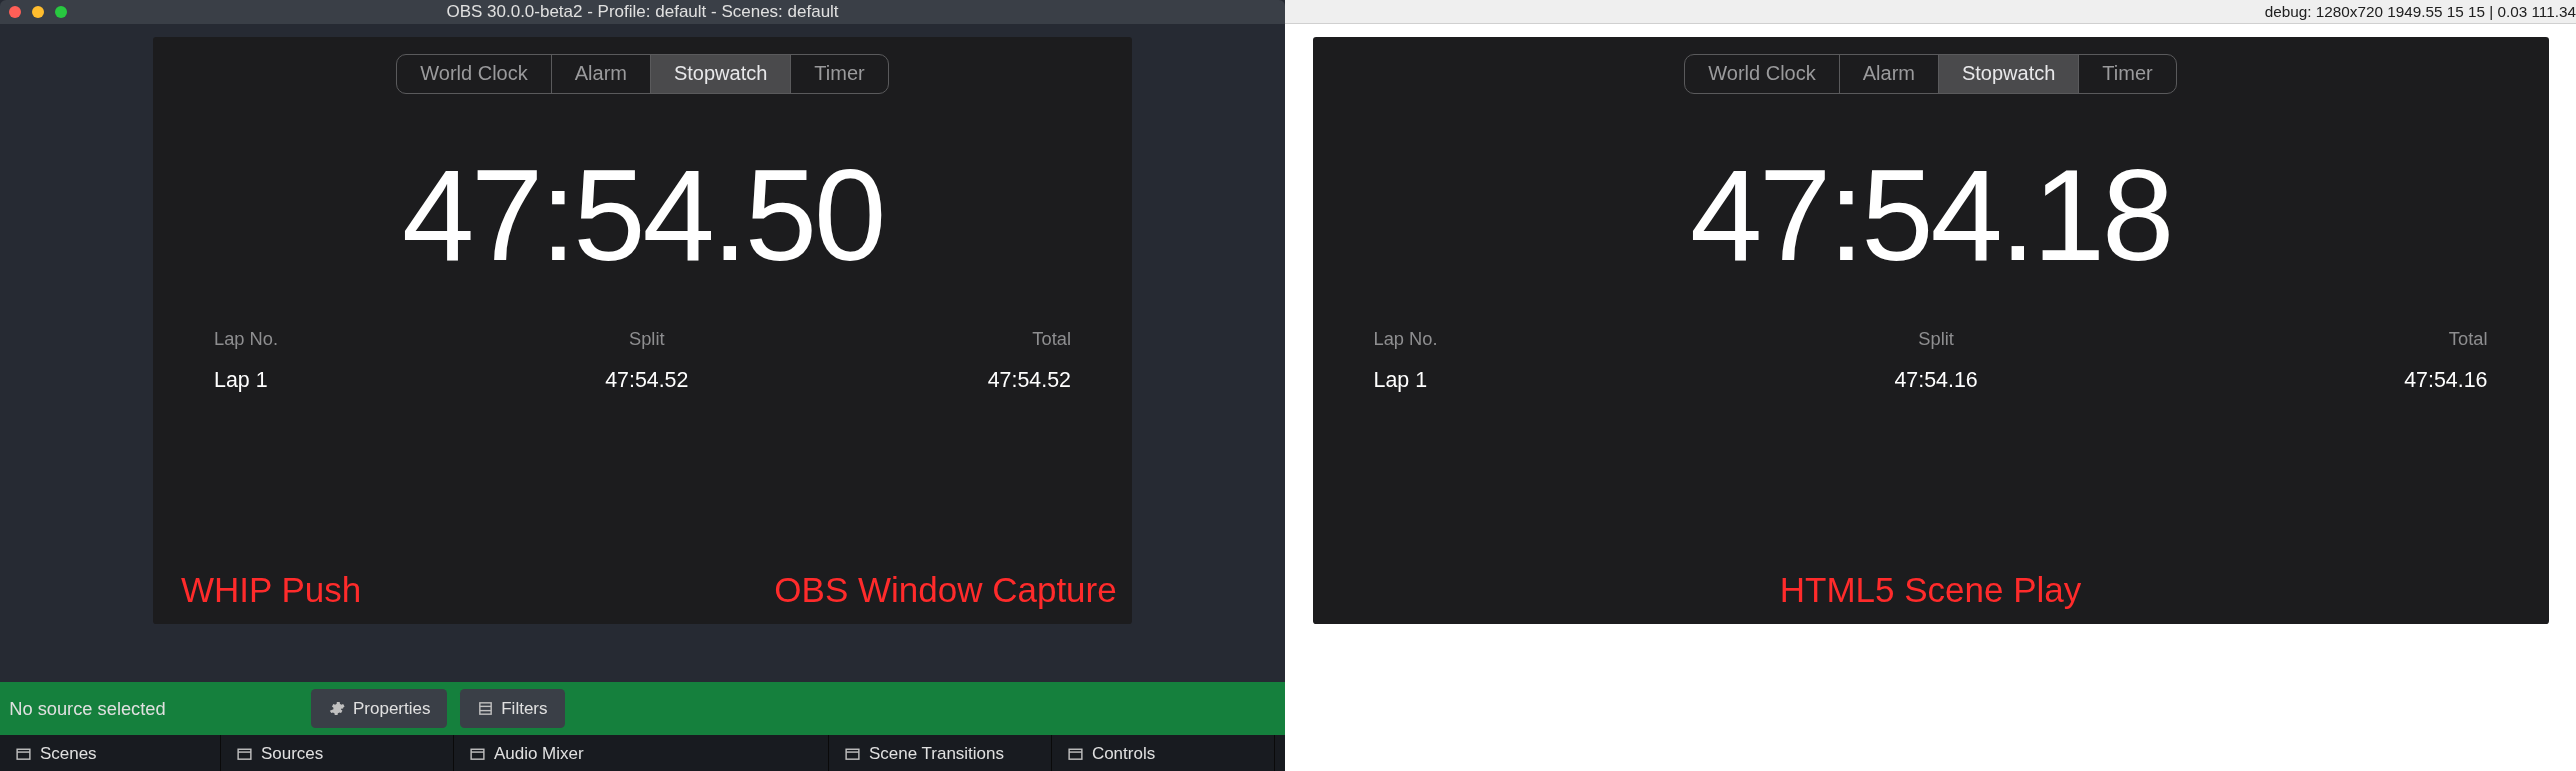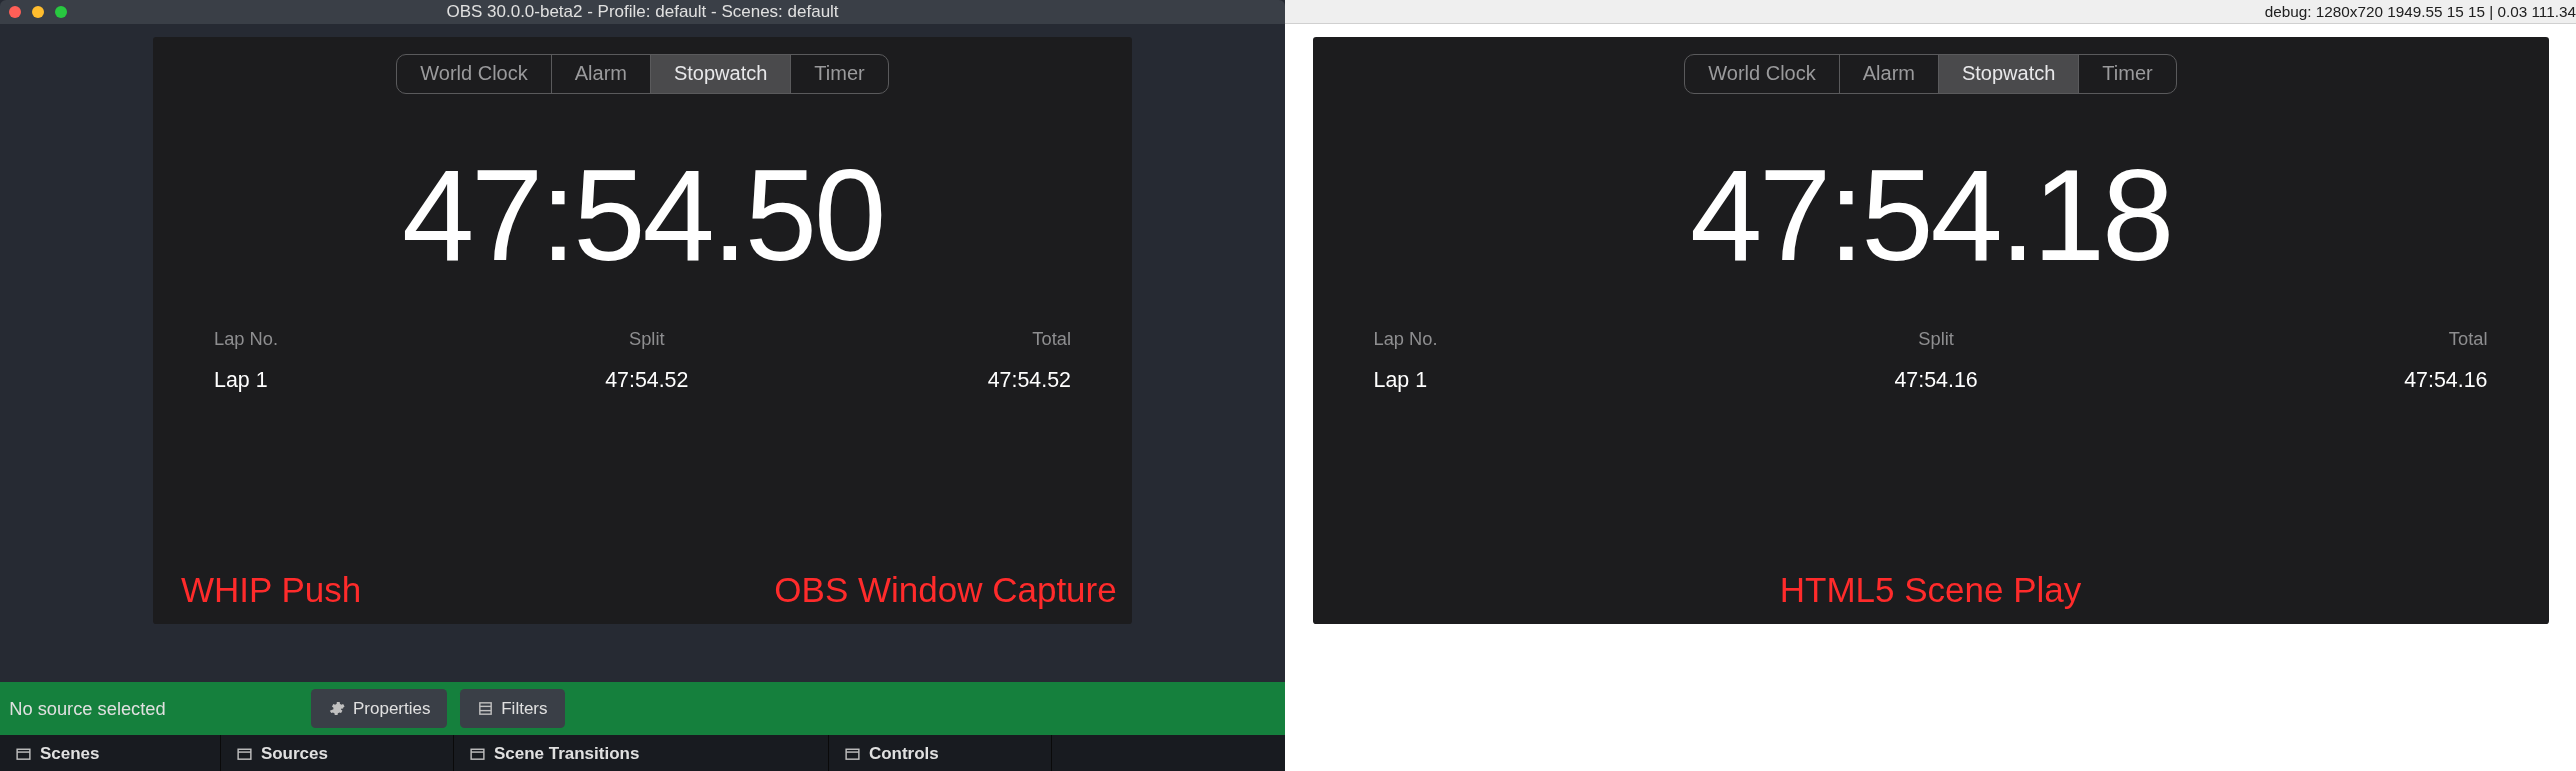--- a/index.html
+++ b/index.html
@@ -26,21 +26,21 @@
 .col-no { flex: 0 0 34%; }
 .col-split { flex: 0 0 33%; text-align: center; }
 .col-total { flex: 0 0 33%; text-align: right; }
 .annotation { position: absolute; font-size: 35px; font-weight: 500; }
 .ann-red { color: #ff2b2b; }
 .source-bar { background: #15803d; height: 53px; display: flex; align-items: center; padding: 0 9.2px; gap: 12.2px; margin-top: auto; }
 .no-source { color: #e0e0e0; font-size: 18.3px; flex: 0 0 auto; width: 290px; }
 .btn { background: #3a3f47; color: #e0e0e0; border: none; border-radius: 4.6px; padding: 9.2px 17px; font-size: 17px; display: inline-flex; align-items: center; gap: 7.6px; cursor: pointer; }
 .gear-icon, .filter-icon, .dock-icon { width: 17px; height: 17px; }
 .bottom-docks { height: 37px; background: #181b20; display: flex; }
-.dock { display: flex; align-items: center; gap: 7.6px; padding: 0 15.3px; color: #e0e0e0; font-size: 17px; font-weight: 700; border-right: 0.8px solid #0a0a0a; flex: 0 0 auto; }
+.dock { display: flex; align-items: center; gap: 7.6px; padding: 0 15.3px; color: #e0e0e0; font-size: 17px; font-weight: 400; border-right: 0.8px solid #0a0a0a; flex: 0 0 auto; }
 .dock:nth-child(1){width:221px;} .dock:nth-child(2){width:233px;} .dock:nth-child(3){width:375px;} .dock:nth-child(4){width:223px;} .dock:nth-child(5){width:223px;}
 .right-titlebar { height: 24.4px; background: #efefef; border-bottom: 0.8px solid #d0d0d0; display: flex; align-items: center; justify-content: flex-end; font-size: 15.3px; color: #202020; }
 .right-content { background: #fff; padding: 12.2px 27.5px; }
 .right-stopwatch { background: #1c1c1e; height: 587px; border-radius: 3.1px; display: flex; flex-direction: column; position: relative; }
 </style>
 </head>
 <body>
 
 <div class="left-pane">
   <div class="titlebar">
@@ -109,20 +109,27 @@
           <rect x="3" y="6" width="18" height="14"></rect>
           <line x1="3" y1="10" x2="21" y2="10"></line>
         </svg>
       <span>Sources</span>
     </div>
     <div class="dock">
       <svg class="dock-icon" viewBox="0 0 24 24" fill="none" stroke="#c0c0c0" stroke-width="2">
           <rect x="3" y="6" width="18" height="14"></rect>
           <line x1="3" y1="10" x2="21" y2="10"></line>
         </svg>
+      <span>Audio Mixer</span>
+    </div>
+    <div class="dock">
+      <svg class="dock-icon" viewBox="0 0 24 24" fill="none" stroke="#c0c0c0" stroke-width="2">
+          <rect x="3" y="6" width="18" height="14"></rect>
+          <line x1="3" y1="10" x2="21" y2="10"></line>
+        </svg>
       <span>Scene Transitions</span>
     </div>
     <div class="dock">
       <svg class="dock-icon" viewBox="0 0 24 24" fill="none" stroke="#c0c0c0" stroke-width="2">
           <rect x="3" y="6" width="18" height="14"></rect>
           <line x1="3" y1="10" x2="21" y2="10"></line>
         </svg>
       <span>Controls</span>
     </div>
   </div>

